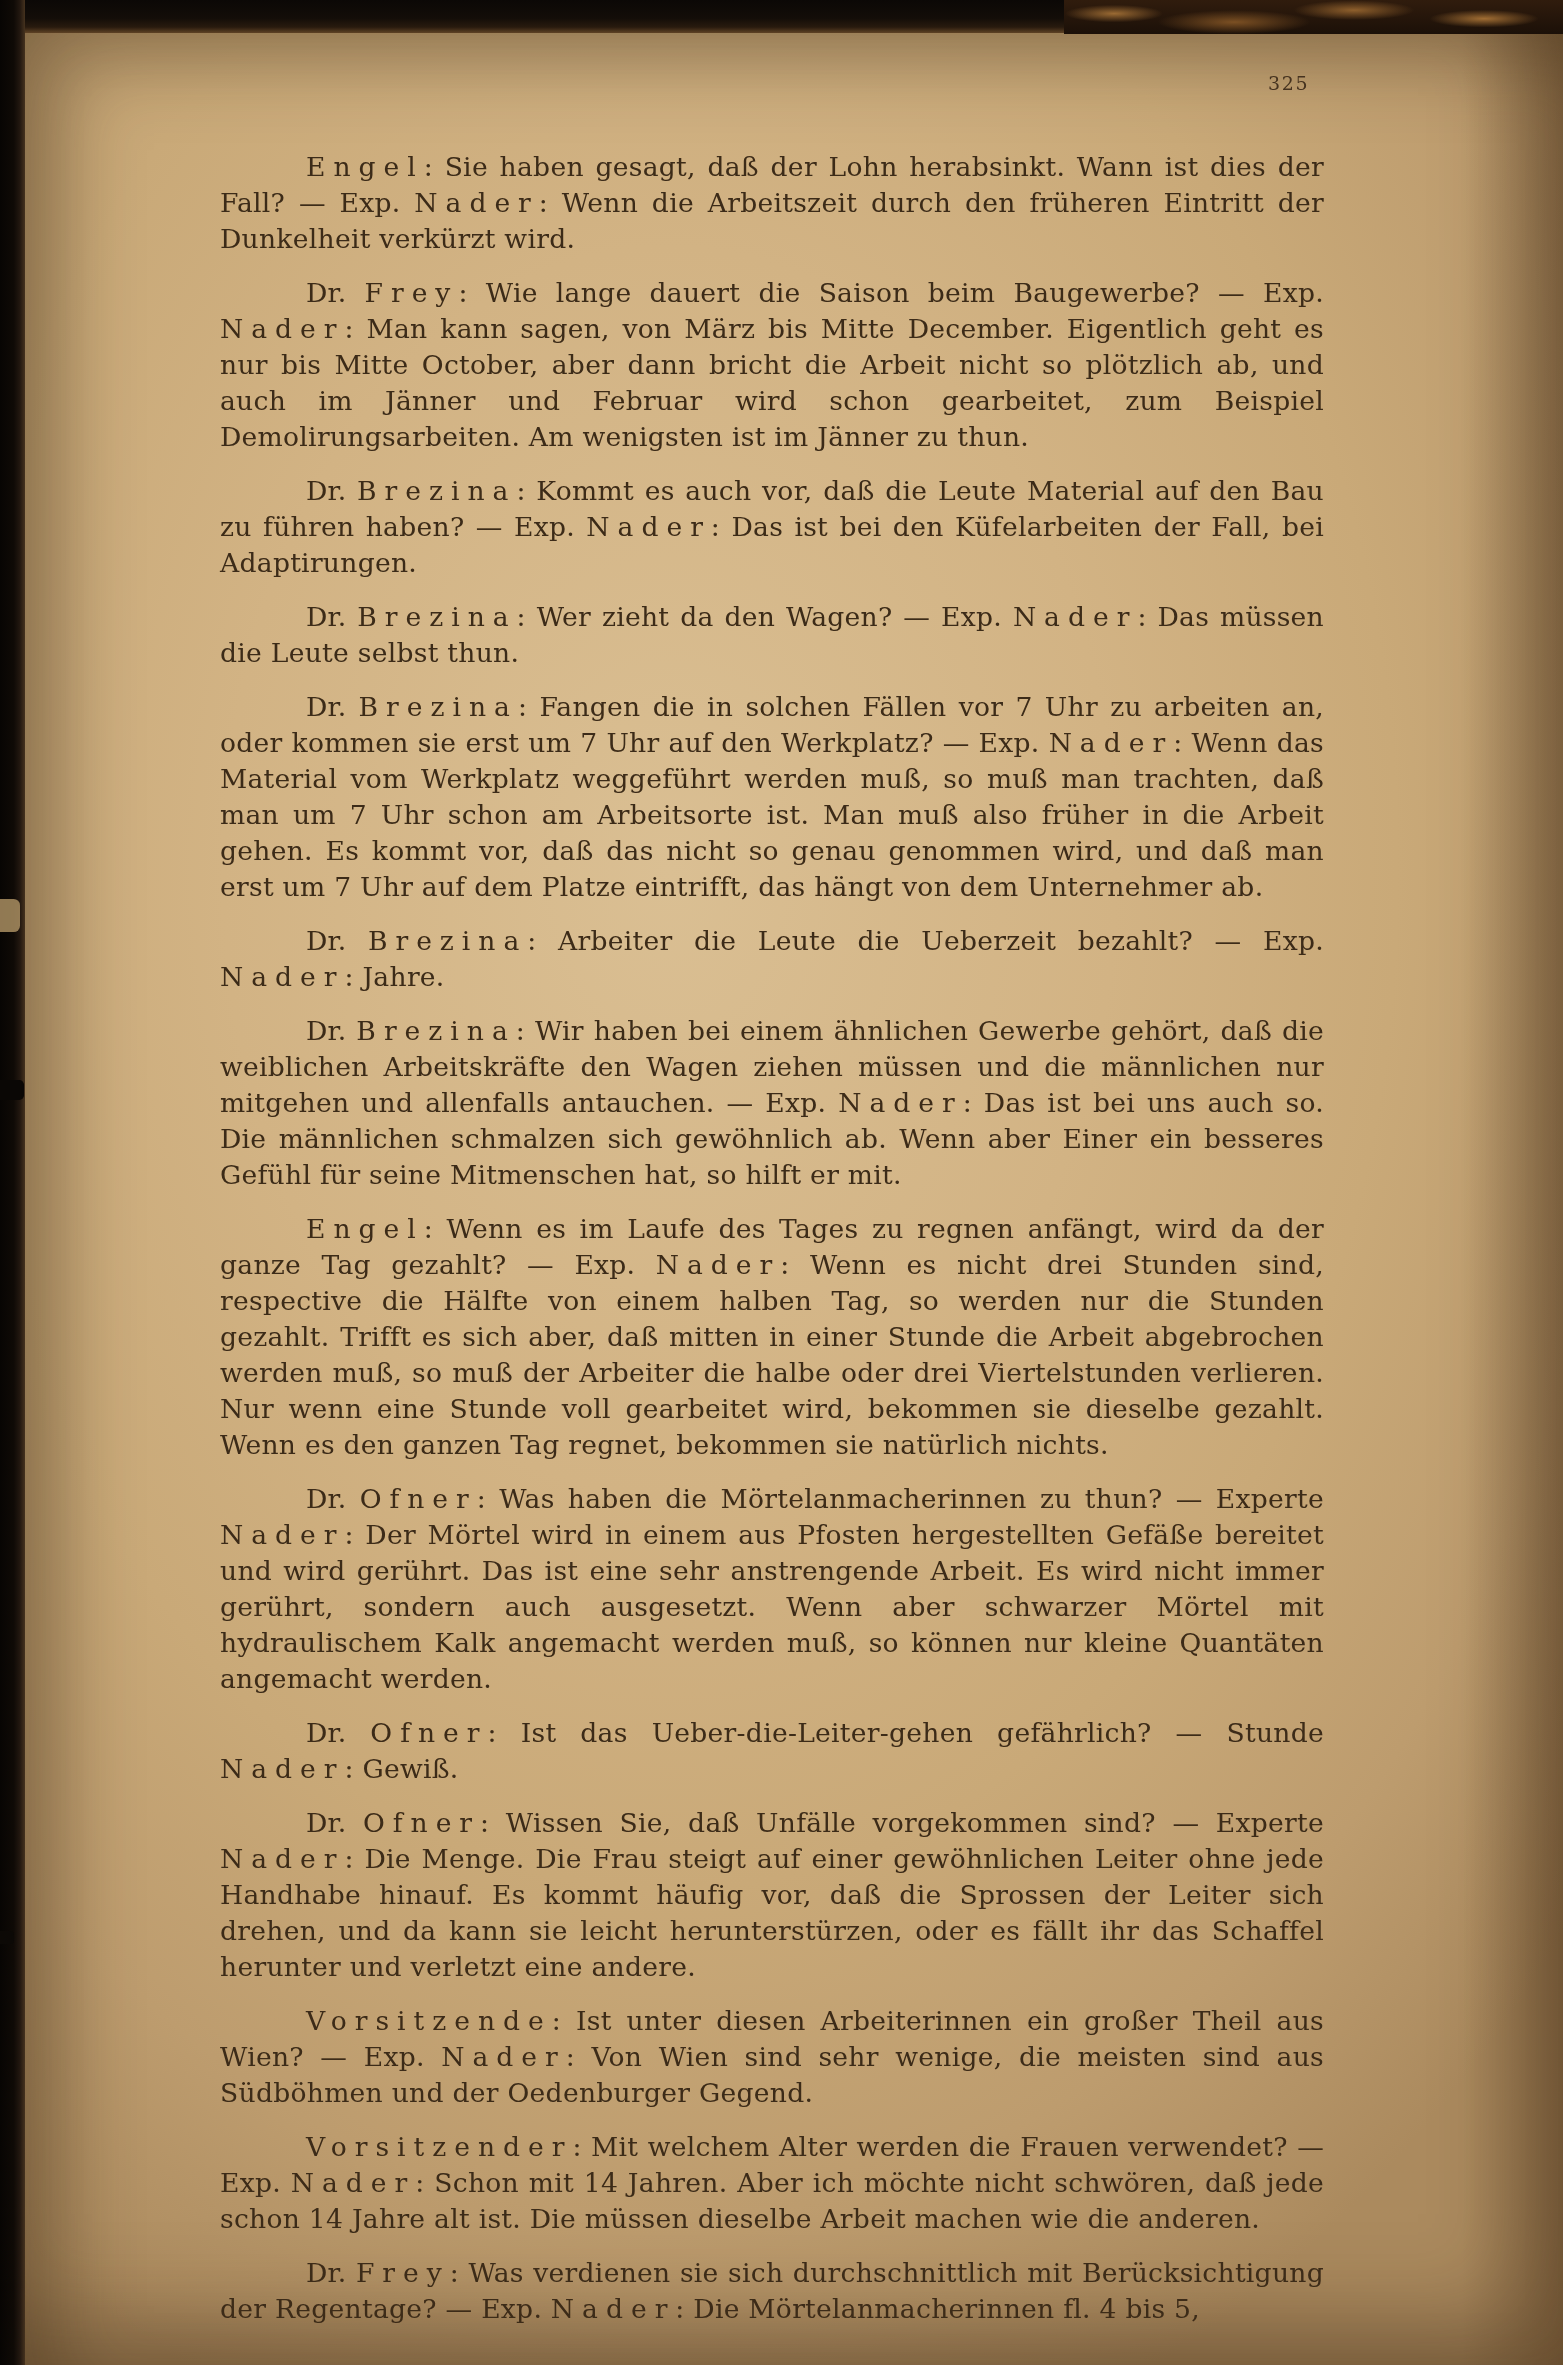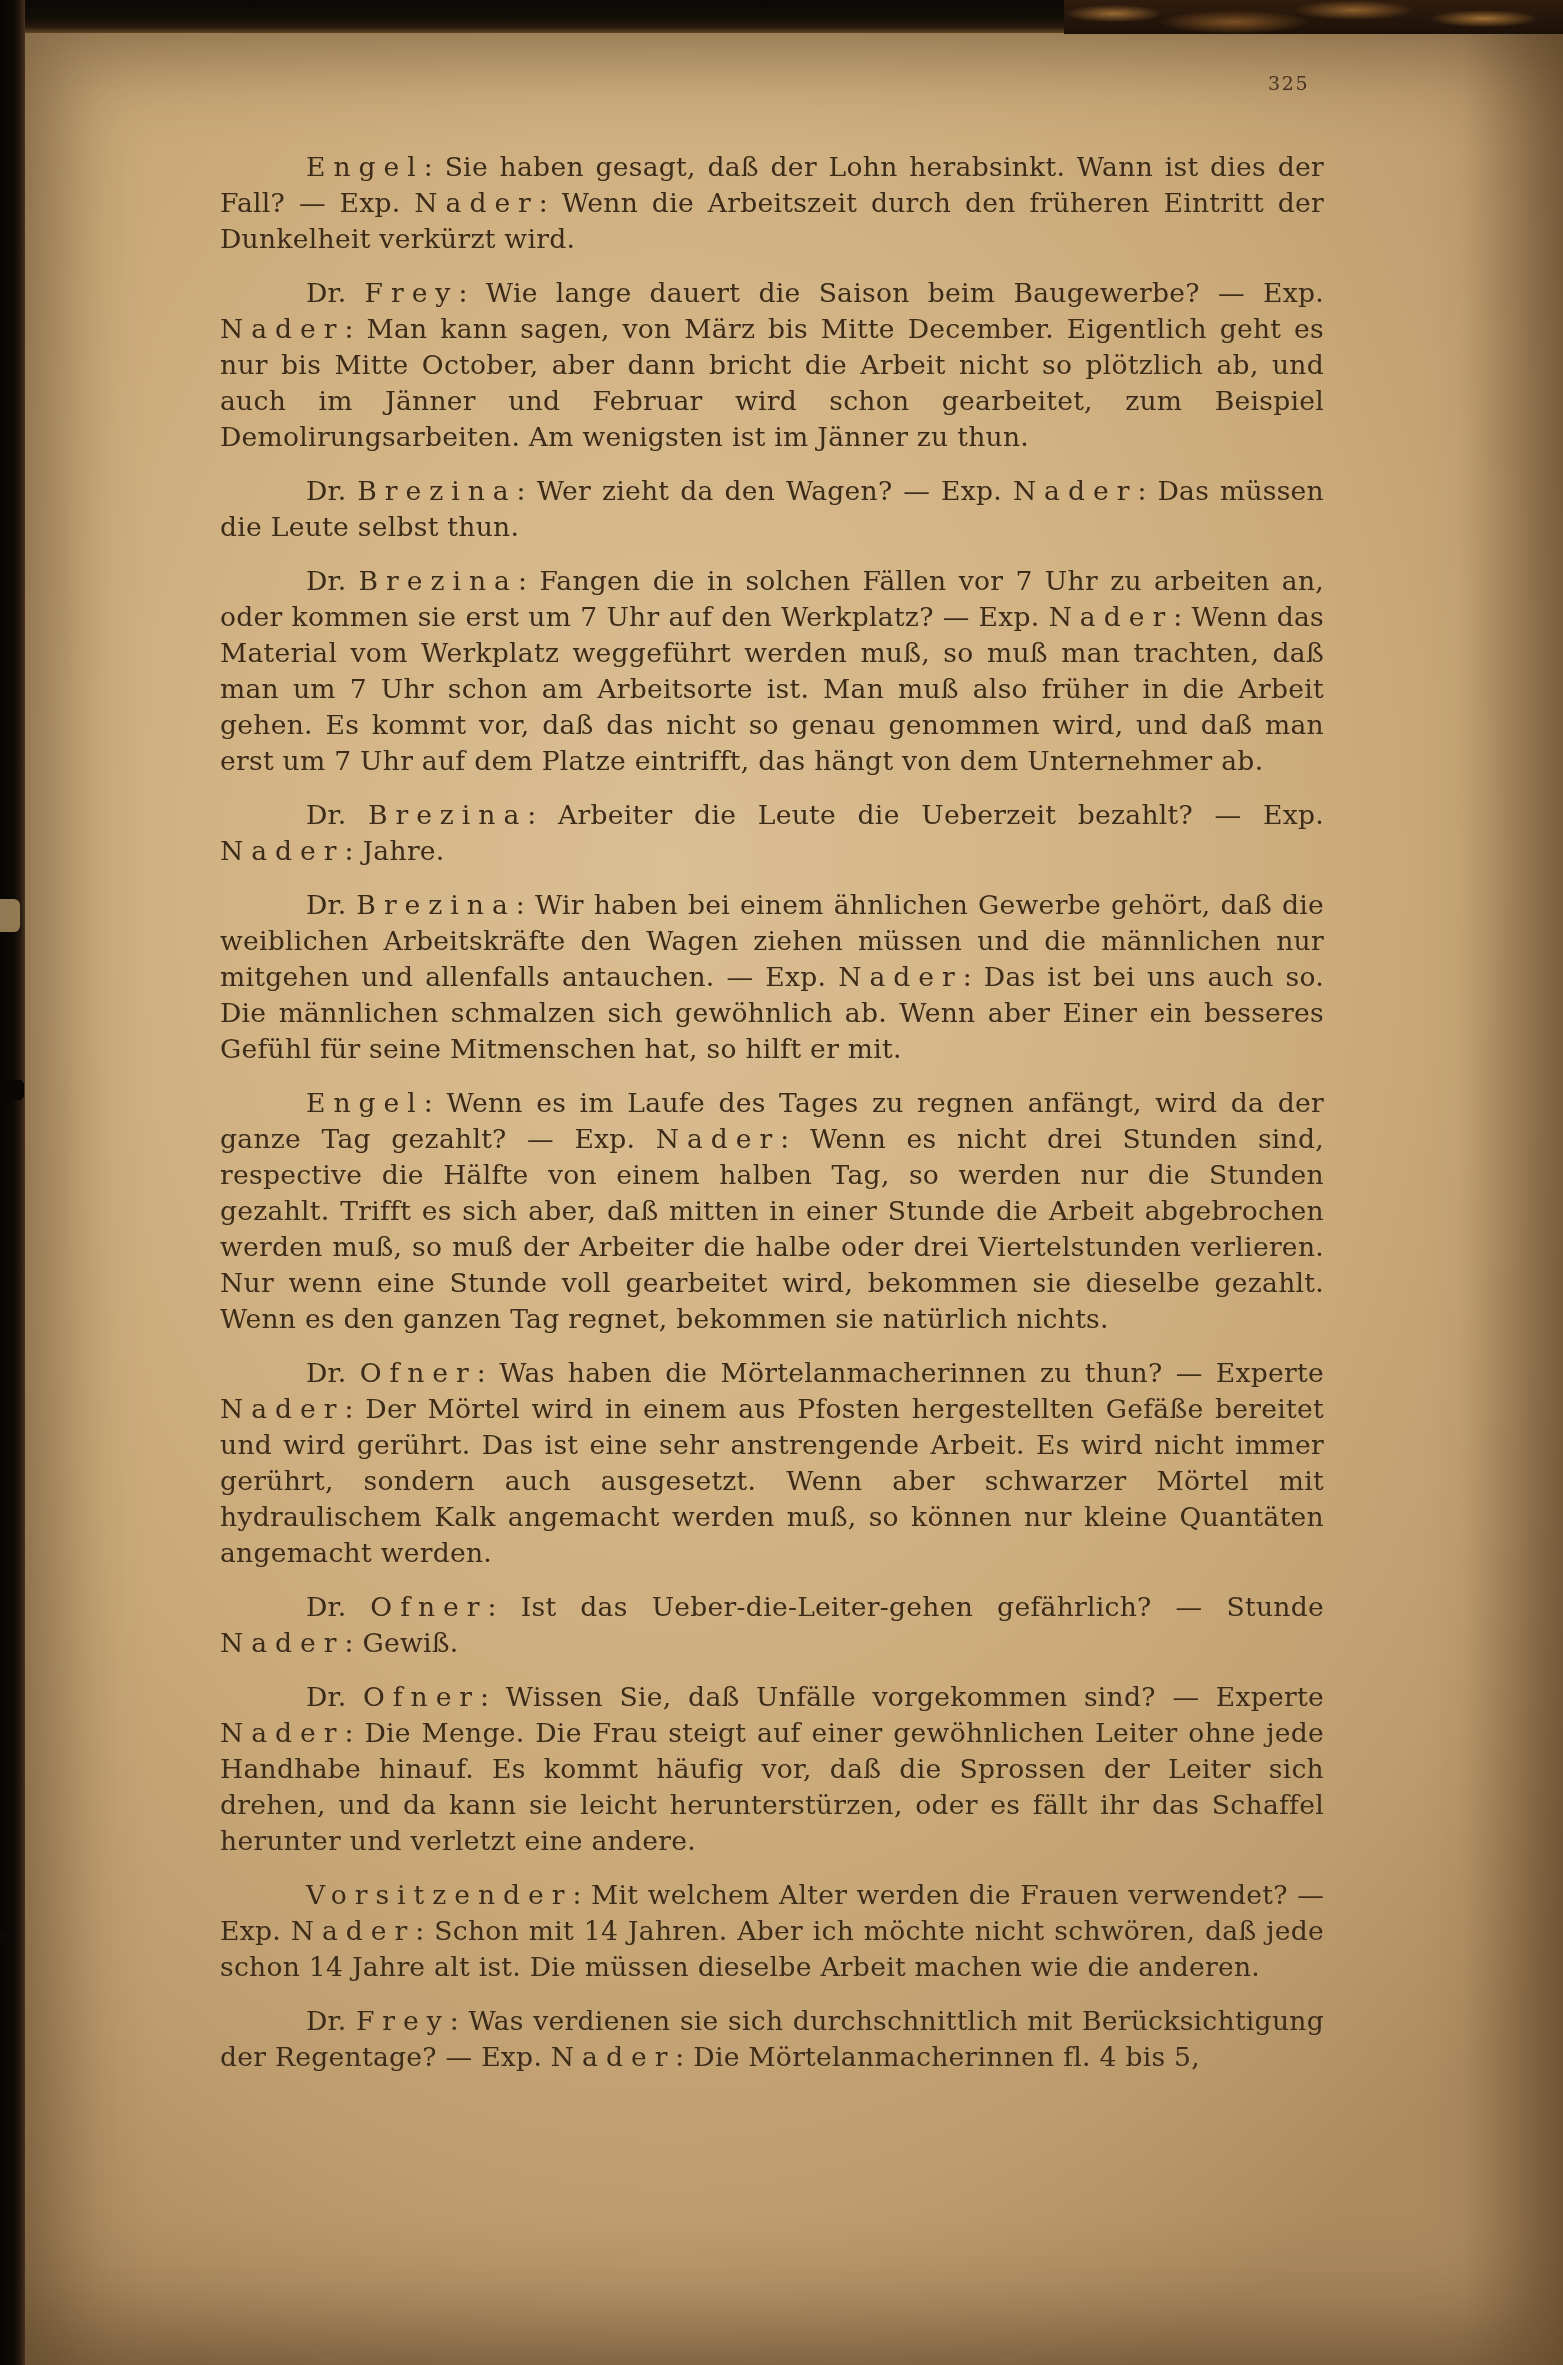--- a/index.html
+++ b/index.html
@@ -67,28 +67,30 @@
 </head>
 <body>
 
 <div class="photo">
 
   <div class="paper">
     <div class="page-number">325</div>
     <div class="text-block">
         <p class="para"><span class="spaced">Engel</span><span class="plain">: Sie haben gesagt, daß der Lohn herabsinkt. Wann ist dies der Fall? — Exp. </span><span class="spaced">Nader</span><span class="plain">: Wenn die Arbeitszeit durch den früheren Eintritt der Dunkelheit verkürzt wird.</span></p>
         <p class="para"><span class="plain">Dr. </span><span class="spaced">Frey</span><span class="plain">: Wie lange dauert die Saison beim Baugewerbe? — Exp. </span><span class="spaced">Nader</span><span class="plain">: Man kann sagen, von März bis Mitte December. Eigentlich geht es nur bis Mitte October, aber dann bricht die Arbeit nicht so plötzlich ab, und auch im Jänner und Februar wird schon gearbeitet, zum Beispiel Demolirungsarbeiten. Am wenigsten ist im Jänner zu thun.</span></p>
+        <p class="para"><span class="plain">Dr. </span><span class="spaced">Brezina</span><span class="plain">: Kommt es auch vor, daß die Leute Material auf den Bau zu führen haben? — Exp. </span><span class="spaced">Nader</span><span class="plain">: Das ist bei den Küfelarbeiten der Fall, bei Adaptirungen.</span></p>
         <p class="para"><span class="plain">Dr. </span><span class="spaced">Brezina</span><span class="plain">: Wer zieht da den Wagen? — Exp. </span><span class="spaced">Nader</span><span class="plain">: Das müssen die Leute selbst thun.</span></p>
         <p class="para"><span class="plain">Dr. </span><span class="spaced">Brezina</span><span class="plain">: Fangen die in solchen Fällen vor 7 Uhr zu arbeiten an, oder kommen sie erst um 7 Uhr auf den Werkplatz? — Exp. </span><span class="spaced">Nader</span><span class="plain">: Wenn das Material vom Werkplatz weggeführt werden muß, so muß man trachten, daß man um 7 Uhr schon am Arbeitsorte ist. Man muß also früher in die Arbeit gehen. Es kommt vor, daß das nicht so genau genommen wird, und daß man erst um 7 Uhr auf dem Platze eintrifft, das hängt von dem Unternehmer ab.</span></p>
         <p class="para"><span class="plain">Dr. </span><span class="spaced">Brezina</span><span class="plain">: Arbeiter die Leute die Ueberzeit bezahlt? — Exp. </span><span class="spaced">Nader</span><span class="plain">: Jahre.</span></p>
         <p class="para"><span class="plain">Dr. </span><span class="spaced">Brezina</span><span class="plain">: Wir haben bei einem ähnlichen Gewerbe gehört, daß die weiblichen Arbeitskräfte den Wagen ziehen müssen und die männlichen nur mitgehen und allenfalls antauchen. — Exp. </span><span class="spaced">Nader</span><span class="plain">: Das ist bei uns auch so. Die männlichen schmalzen sich gewöhnlich ab. Wenn aber Einer ein besseres Gefühl für seine Mitmenschen hat, so hilft er mit.</span></p>
         <p class="para"><span class="spaced">Engel</span><span class="plain">: Wenn es im Laufe des Tages zu regnen anfängt, wird da der ganze Tag gezahlt? — Exp. </span><span class="spaced">Nader</span><span class="plain">: Wenn es nicht drei Stunden sind, respective die Hälfte von einem halben Tag, so werden nur die Stunden gezahlt. Trifft es sich aber, daß mitten in einer Stunde die Arbeit abgebrochen werden muß, so muß der Arbeiter die halbe oder drei Viertelstunden verlieren. Nur wenn eine Stunde voll gearbeitet wird, bekommen sie dieselbe gezahlt. Wenn es den ganzen Tag regnet, bekommen sie natürlich nichts.</span></p>
         <p class="para"><span class="plain">Dr. </span><span class="spaced">Ofner</span><span class="plain">: Was haben die Mörtelanmacherinnen zu thun? — Experte </span><span class="spaced">Nader</span><span class="plain">: Der Mörtel wird in einem aus Pfosten hergestellten Gefäße bereitet und wird gerührt. Das ist eine sehr anstrengende Arbeit. Es wird nicht immer gerührt, sondern auch ausgesetzt. Wenn aber schwarzer Mörtel mit hydraulischem Kalk angemacht werden muß, so können nur kleine Quantäten angemacht werden.</span></p>
         <p class="para"><span class="plain">Dr. </span><span class="spaced">Ofner</span><span class="plain">: Ist das Ueber-die-Leiter-gehen gefährlich? — Stunde </span><span class="spaced">Nader</span><span class="plain">: Gewiß.</span></p>
         <p class="para"><span class="plain">Dr. </span><span class="spaced">Ofner</span><span class="plain">: Wissen Sie, daß Unfälle vorgekommen sind? — Experte </span><span class="spaced">Nader</span><span class="plain">: Die Menge. Die Frau steigt auf einer gewöhnlichen Leiter ohne jede Handhabe hinauf. Es kommt häufig vor, daß die Sprossen der Leiter sich drehen, und da kann sie leicht herunterstürzen, oder es fällt ihr das Schaffel herunter und verletzt eine andere.</span></p>
+        <p class="para"><span class="spaced">Vorsitzende</span><span class="plain">: Ist unter diesen Arbeiterinnen ein großer Theil aus Wien? — Exp. </span><span class="spaced">Nader</span><span class="plain">: Von Wien sind sehr wenige, die meisten sind aus Südböhmen und der Oedenburger Gegend.</span></p>
         <p class="para"><span class="spaced">Vorsitzender</span><span class="plain">: Mit welchem Alter werden die Frauen verwendet? — Exp. </span><span class="spaced">Nader</span><span class="plain">: Schon mit 14 Jahren. Aber ich möchte nicht schwören, daß jede schon 14 Jahre alt ist. Die müssen dieselbe Arbeit machen wie die anderen.</span></p>
         <p class="para"><span class="plain">Dr. </span><span class="spaced">Frey</span><span class="plain">: Was verdienen sie sich durchschnittlich mit Berücksichtigung der Regentage? — Exp. </span><span class="spaced">Nader</span><span class="plain">: Die Mörtelanmacherinnen fl. 4 bis 5,</span></p>
       </div>
   </div>
 
   <div class="edge-top"></div>
   <div class="cover-corner"></div>
   <div class="edge-left"></div>
   <div class="notch notch-1"></div>
   <div class="notch notch-2"></div>

